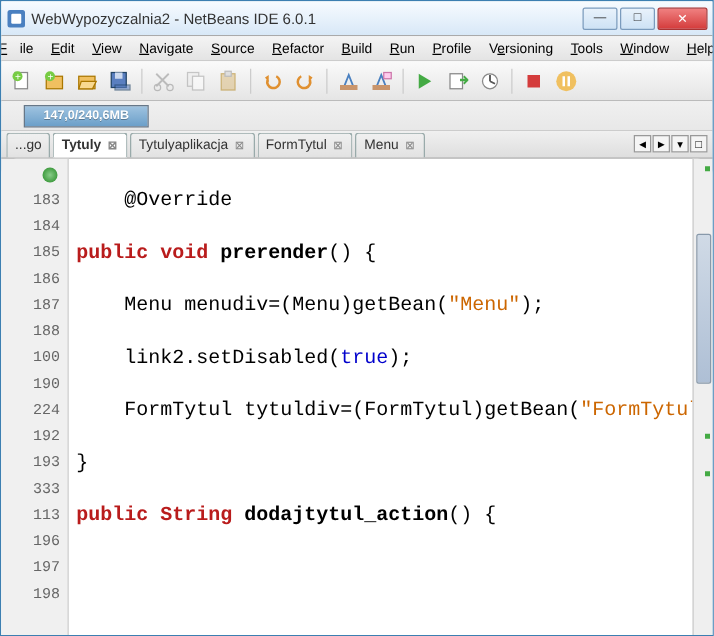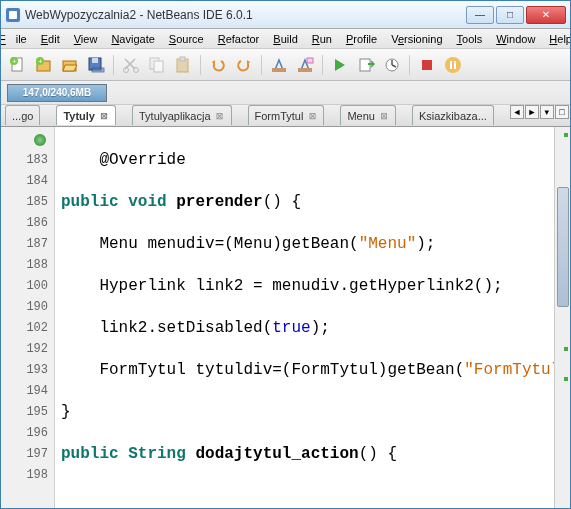--- a/index.html
+++ b/index.html
@@ -10,35 +10,35 @@
 .titlebar .winbtns { display: flex; gap: 2px; }
 .winbtn { width: 28px; height: 18px; border: 1px solid #7a9bbd; border-radius: 2px; background: linear-gradient(#e9f2fb,#cde2f5); display: flex; align-items: center; justify-content: center; font-size: 10px; color: #333; }
 .winbtn.close { background: linear-gradient(#f08080,#d43c3c); color: #fff; width: 40px; border-color: #a33; }
 .menubar { height: 20px; background: linear-gradient(#f4f4f4,#e4e4e4); display: flex; align-items: center; padding: 0 6px; gap: 4px; border-bottom: 1px solid #ccc; justify-content: center; }
 .menubar span { padding: 2px 5px; color: #000; cursor: default; }
 .menubar span u { text-decoration: underline; }
 .toolbar { height: 32px; background: linear-gradient(#fafafa,#e5e5e5); display: flex; align-items: center; padding: 0 6px; gap: 4px; border-bottom: 1px solid #bbb; }
 .tbicon { width: 22px; height: 22px; display: flex; align-items: center; justify-content: center; border-radius: 2px; }
 .tbicon svg { display: block; }
 .tsep { width: 1px; height: 20px; background: #ccc; margin: 0 2px; }
-.memrow { height: 24px; background: linear-gradient(#f0f0f0,#e8e8e8); display: flex; align-items: center; padding: 0 6px; border-bottom: 1px solid #ccc; }
+.memrow { height: 24px; background: linear-gradient(#f0f0f0,#e8e8e8); display: flex; align-items: center; padding: 0 18px; border-bottom: 1px solid #ccc; }
 .membox { width: 100px; height: 18px; background: linear-gradient(#9fc3e0,#6b9fc9); border: 1px solid #678; color: #fff; font-size: 10px; display: flex; align-items: center; justify-content: center; font-weight: bold; text-shadow: 0 1px 0 rgba(0,0,0,.3); }
-.tabstrip { height: 22px; background: linear-gradient(#f0f0f0,#dedede); display: flex; align-items: flex-start; padding: 0 4px; border-bottom: 1px solid #999; gap: 14px; }
+.tabstrip { height: 22px; background: linear-gradient(#f0f0f0,#dedede); display: flex; align-items: center; padding: 0 4px; border-bottom: 1px solid #999; }
 .tab { height: 20px; padding: 2px 6px; border: 1px solid #9aa; border-bottom: none; background: linear-gradient(#f0f0f0,#e2e2e2); margin-right: 2px; display: flex; align-items: center; gap: 4px; font-size: 11px; color: #333; border-radius: 3px 3px 0 0; }
 .tab.active { background: #fff; font-weight: bold; }
 .tab .tx { width: 10px; height: 10px; color: #888; font-size: 9px; text-align: center; line-height: 10px; }
 .tabnav { margin-left: auto; display: flex; gap: 1px; align-items: center; padding-bottom: 2px;}
 .tabnav .nb { width: 14px; height: 14px; border: 1px solid #999; background: #f5f5f5; font-size: 9px; display: flex; align-items: center; justify-content: center; }
 .editor { display: flex; height: 468px; background: #fff; border-radius: 12px; }
 .gutter { width: 54px; background: #f0f0f0; border-right: 1px solid #d0d0d0; text-align: right; padding-right: 6px; color: #666; font-family: "Courier New", monospace; font-size: 12px; line-height: 21px; padding-top: 2px; position: relative; }
 .gutter .ln { position: relative; }
 .editor .overrow { height: 21px; display: flex; align-items: center; }
 .editor .overrow .ovicon { width: 12px; height: 12px; border-radius: 50%; background: radial-gradient(#8c8,#282); margin-left: auto; margin-right: 2px; }
 .code { flex: 1; font-family: "Courier New", monospace; font-size: 16px; line-height: 21px; padding-top: 2px; padding-left: 6px; overflow: hidden; white-space: pre; position: relative; }
-.kw { color: #0f766e; font-weight: bold; }
+.kw { color: #b91c1c; font-weight: bold; }
 .str { color: #cc6600; }
 .lit { color: #0000cc; }
 .bold { font-weight: bold; }
 .vscroll { width: 16px; background: #efefef; border-left: 1px solid #ccc; position: relative; }
 .vscroll .thumb { position: absolute; top: 60px; left: 2px; width: 12px; height: 120px; background: linear-gradient(#d0dae6,#aebfd5); border: 1px solid #89a; border-radius: 2px; }
 .mark { position: absolute; right: 2px; width: 4px; height: 4px; background: #4a4; }
 .hscrollrow { height: 16px; background: #efefef; border-top: 1px solid #ccc; display: flex; }
 .hscrollrow .corner { width: 54px; border-right: 1px solid #d0d0d0; }
 .hscrollrow .track { flex: 1; position: relative; background: #f0f0f0; }
 .hscrollrow .hthumb { position: absolute; top: 2px; left: 60px; height: 12px; width: 220px; background: linear-gradient(#e5e5e5,#cfcfcf); border: 1px solid #aaa; border-radius: 2px; }
@@ -204,23 +204,20 @@
       <span class="tx">⊠</span>
     </div>
   <div class="tab">
       <span>FormTytul</span>
       <span class="tx">⊠</span>
     </div>
   <div class="tab">
       <span>Menu</span>
       <span class="tx">⊠</span>
     </div>
-  <div class="tab">
-      <span>Ksiazkibaza...</span>
-    </div>
   <div class="tabnav">
     <div class="nb">◄</div>
     <div class="nb">►</div>
     <div class="nb">▾</div>
     <div class="nb">□</div>
   </div>
 </div>
 
 <div class="editor">
   <div class="gutter">
@@ -228,34 +225,33 @@
         <div class="ovicon"></div>
       </div>
     <div class="ln">183</div>
     <div class="ln">184</div>
     <div class="ln">185</div>
     <div class="ln">186</div>
     <div class="ln">187</div>
     <div class="ln">188</div>
     <div class="ln">100</div>
     <div class="ln">190</div>
-    <div class="ln">102</div>
+    <div class="ln">224</div>
     <div class="ln">192</div>
     <div class="ln">193</div>
-    <div class="ln">194</div>
-    <div class="ln">195</div>
+    <div class="ln">333</div>
+    <div class="ln">113</div>
     <div class="ln">196</div>
     <div class="ln">197</div>
     <div class="ln">198</div>
   </div>
   <div class="code">
 <div>    <span>@Override</span></div>
 <div><span class="kw">public void </span><span class="bold">prerender</span><span>() {</span></div>
 <div><span>    Menu menudiv=(Menu)getBean(</span><span class="str">"Menu"</span><span>);</span></div>
-<div><span>    Hyperlink link2 = menudiv.getHyperlink2();</span></div>
 <div><span>    link2.setDisabled(</span><span class="lit">true</span><span>);</span></div>
 <div><span>    FormTytul tytuldiv=(FormTytul)getBean(</span><span class="str">"FormTytul"</span><span>);</span></div>
 <div><span>}</span></div>
 <div><span class="kw">public String </span><span class="bold">dodajtytul_action</span><span>() {</span></div>
 
 
 
 
 
 

